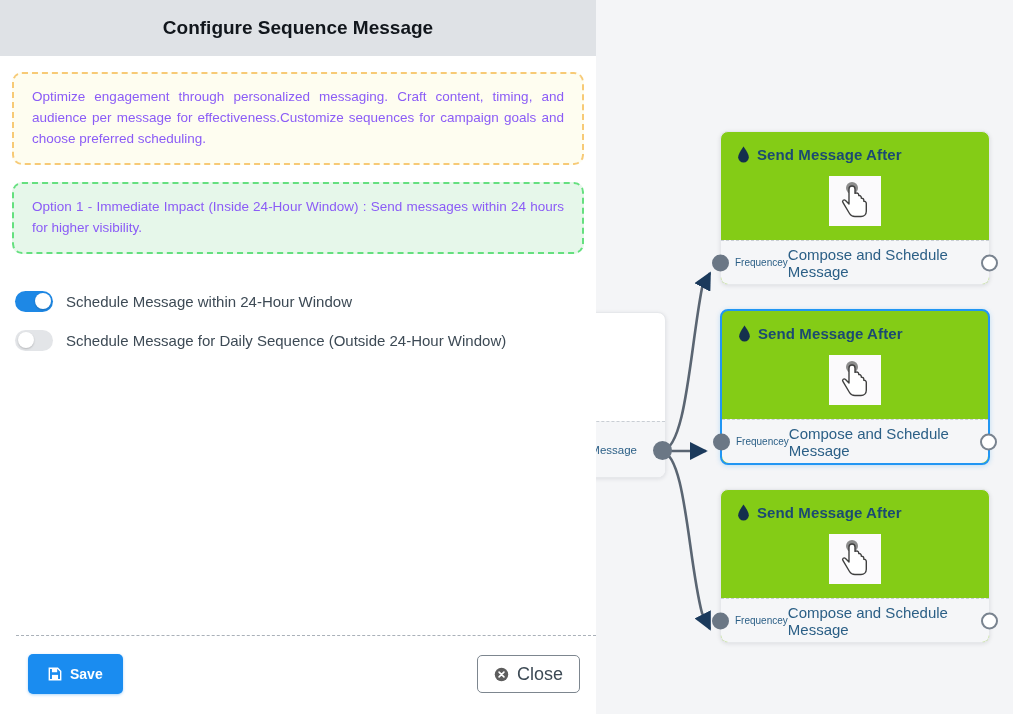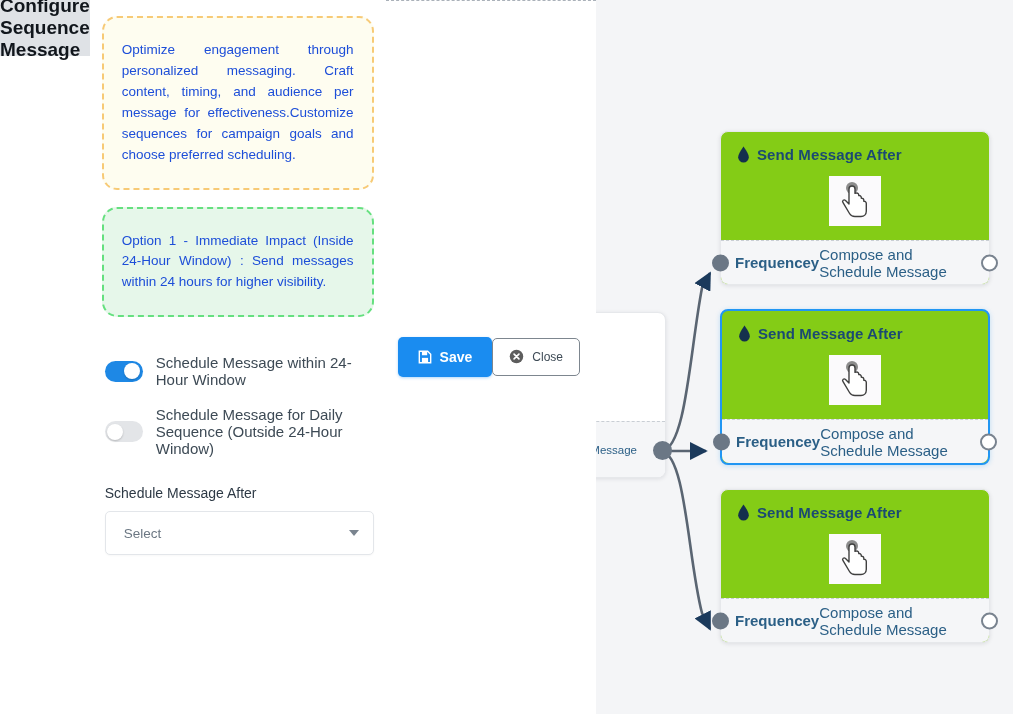--- a/index.html
+++ b/index.html
@@ -54,21 +54,21 @@
   .node-footer {
     position: relative;
     border-top: 1px dashed #c9ced4;
     background: #f5f6f8;
     border-bottom-left-radius: 7px;
     border-bottom-right-radius: 7px;
     height: 44px;
     display: flex; align-items: center;
     padding: 0 14px;
   }
-  .port-label-left { font-size: 15px; color: #2b5f86; font-weight: bold; }
+  .port-label-left { font-size: 10px; color: #2b5f86; }
   .port-label-right { font-size: 15px; color: #2b5f86; margin-left: auto; padding-right: 4px; }
 
   .port-in {
     position: absolute; left: -9px; top: 50%;
     transform: translateY(-50%);
     width: 17px; height: 17px; border-radius: 50%;
     background: #6b7785;
   }
   .port-out {
     position: absolute; right: -9px; top: 50%;
@@ -100,43 +100,43 @@
     display: flex; align-items: center;
     padding-left: 4px;
   }
   #partial-node .pn-label { font-size: 11.5px; color: #2b5f86; white-space: nowrap; }
 
   
   #panel {
     position: absolute; left: 0; top: 0;
     width: 596px; height: 714px;
     background: #ffffff;
-    display: flex; flex-direction: row;
+    display: flex; flex-direction: column;
   }
   #panel-header {
     height: 56px; flex: 0 0 56px;
     background: #dfe2e6;
     display: flex; align-items: center; justify-content: center;
   }
   #panel-title {
     font-size: 19px; font-weight: bold; color: #11161c;
   }
   #panel-body {
     flex: 1 1 auto;
     padding: 16px 12px 0 12px;
     overflow: hidden;
   }
 
   .note {
-    border-radius: 15px;
-    padding: 22px 18px;
+    border-radius: 10px;
+    padding: 13px 18px;
     font-size: 13.5px;
     line-height: 1.55;
     text-align: justify;
-    color: #1d4ed8;
+    color: #8b5cf6;
   }
   .note-warning {
     background: #fefdf0;
     border: 2px dashed #f7ca76;
     margin-bottom: 17px;
   }
   .note-success {
     background: #e6f7ea;
     border: 2px dashed #65e07f;
     margin-bottom: 33px;
@@ -183,41 +183,41 @@
     width: 0; height: 0;
     border-left: 5px solid transparent;
     border-right: 5px solid transparent;
     border-top: 6px solid #7a848f;
   }
 
   #panel-footer {
     flex: 0 0 auto;
     border-top: 1px dashed #aab1b9;
     padding: 18px 16px 20px 12px;
-    display: flex; align-items: center;
+    display: flex; align-items: center; margin-left: 16px;
   }
   #save-button {
     background: #1a8cf0;
     color: #ffffff;
     border: none; border-radius: 5px;
     height: 40px; padding: 0 20px;
     font-size: 14px; font-weight: bold;
     font-family: "Liberation Sans", sans-serif;
     display: flex; align-items: center; gap: 8px;
     cursor: pointer;
     box-shadow: 0 1px 3px rgba(26,140,240,0.35);
   }
   #close-button {
     margin-left: auto;
     background: #ffffff;
     color: #3d4a55;
     border: 1px solid #7d868f;
     border-radius: 5px;
     height: 38px; padding: 0 16px;
-    font-size: 12px;
+    font-size: 18px;
     font-family: "Liberation Sans", sans-serif;
     display: flex; align-items: center; gap: 8px;
     cursor: pointer;
   }
   .save-icon { width: 14px; height: 14px; display: block; }
   .close-icon { width: 15px; height: 15px; display: block; }
 </style>
 </head>
 <body>
 
@@ -335,27 +335,20 @@
         <span class="toggle-label">Schedule Message within 24-Hour Window</span>
       </div>
 
       <div class="toggle-row">
         <div class="switch">
           <div class="knob"></div>
         </div>
         <span class="toggle-label">Schedule Message for Daily Sequence (Outside 24-Hour Window)</span>
       </div>
 
-      <div id="field-group">
-        <label id="field-label">Schedule Message After</label>
-        <div id="select-box">
-          <span id="select-value">Select</span>
-          <span class="caret"></span>
-        </div>
-      </div>
 
     </div>
 
     <div id="panel-footer">
       <button id="save-button">
         <svg class="save-icon" viewBox="0 0 16 16">
           <path d="M1.5 1.5 h9.5 L14.5 5 v9.5 h-13 z" fill="none" stroke="#ffffff" stroke-width="1.6"></path>
           <rect x="4.5" y="1.5" width="6" height="4.5" fill="#ffffff"></rect>
           <rect x="4.5" y="9" width="7" height="5.5" fill="#ffffff"></rect>
         </svg>

